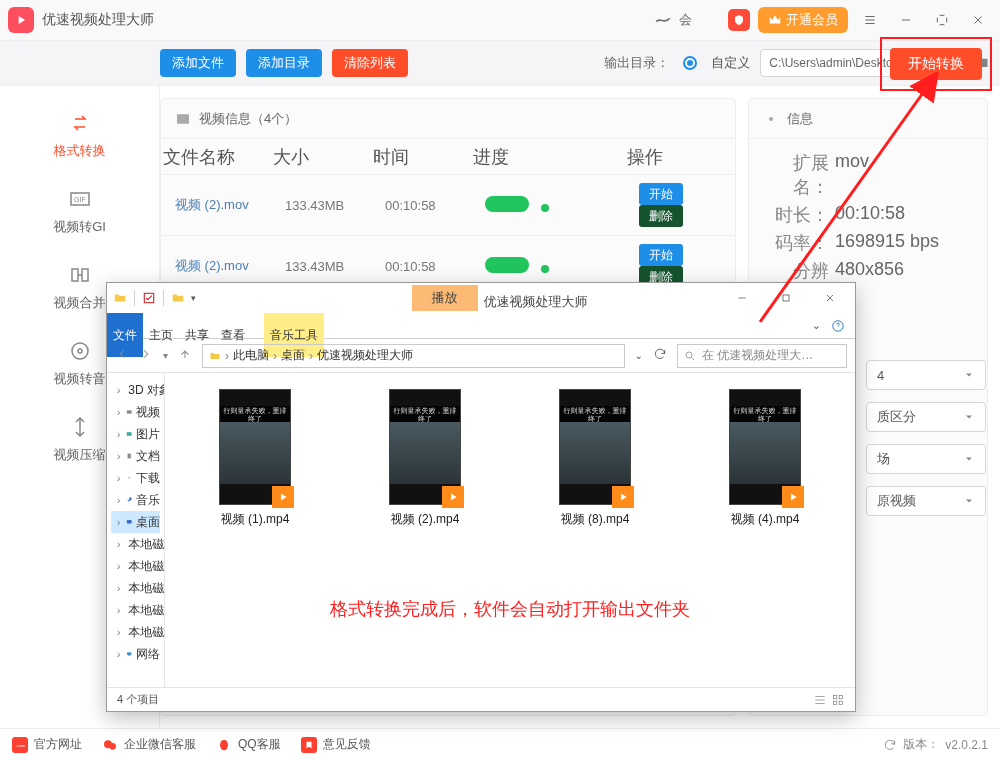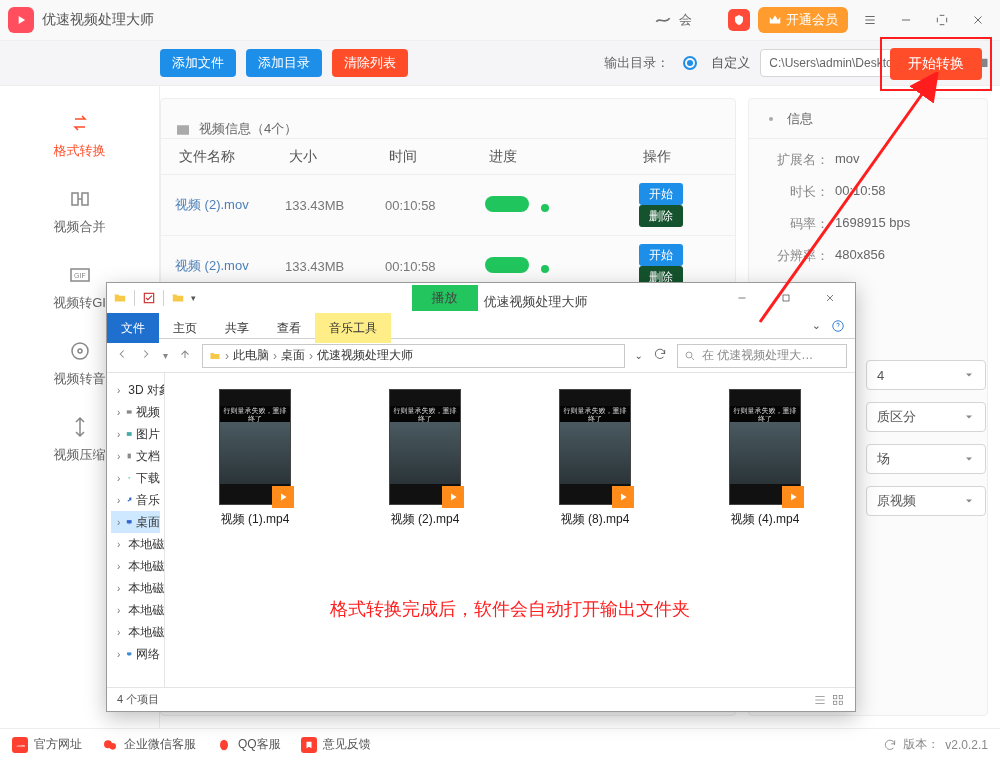--- a/index.html
+++ b/index.html
@@ -35,63 +35,63 @@
   .body { flex:1; display:flex; overflow:hidden;}
   .sidebar { width:160px; border-right:1px solid #eee; padding:14px 0; display:flex; flex-direction:column; gap:6px; background:#fff;}
   .side-item { display:flex; flex-direction:column; align-items:center; gap:6px; padding:10px 0; cursor:pointer; color:#666;}
   .side-item.active { color:#ff4d2a;}
   .side-ic { width:26px; height:26px; display:flex; align-items:center; justify-content:center;}
   .side-ic svg { width:24px; height:24px; stroke:#888; fill:none; stroke-width:1.5;}
   .side-item.active .side-ic svg { stroke:#ff4d2a;}
   .side-label { font-size:13px;}
   .main { flex:1; display:flex; gap:12px; padding:12px 12px 12px 0; overflow:hidden;}
   .list-panel { flex:1; background:#fbfbfc; border:1px solid #eee; border-radius:4px; display:flex; flex-direction:column; min-width:0;}
-  .list-header { height:40px; display:flex; align-items:flex-end; padding:0 14px; color:#666; border-bottom:1px solid #eee; gap:8px;}
+  .list-header { height:40px; display:flex; align-items:center; padding:0 14px; color:#666; border-bottom:1px solid #eee; gap:8px;}
   .list-header svg { width:16px; height:16px; fill:#aaa;}
-  .table-head { display:flex; height:36px; align-items:center; padding:0 18px; color:#555; font-size:14px; border-bottom:1px solid #eee;}
+  .table-head { display:flex; height:36px; align-items:center; padding:0 2px; color:#555; font-size:18px; border-bottom:1px solid #eee;}
   .c-name{width:110px;} .c-size{width:100px;} .c-time{width:100px;} .c-prog{width:110px;} .c-op{flex:1;margin-left:44px;}
   .row { display:flex; align-items:center; padding:8px 14px; border-bottom:1px solid #f0f0f0; color:#777; font-size:13px;}
   .row .c-name{ color:#4b7fb5;}
   .prog-pill{ width:44px; height:16px; background:#21c55d; border-radius:9px; display:inline-block; margin-right:12px;}
   .prog-dot{ width:8px; height:8px; border-radius:50%; background:#21c55d; display:inline-block; vertical-align:middle;}
   .mini-btn{ height:22px; padding:0 10px; border-radius:3px; display:inline-flex; align-items:center; color:#fff; font-size:12px; margin-right:6px; cursor:pointer;}
   .mini-start{ background:#1e8fe9;} .mini-del{ background:#14532d;}
   .info-panel { width:240px; background:#fbfbfc; border:1px solid #eee; border-radius:4px; padding:0;}
   .info-head{ height:40px; display:flex; align-items:center; padding:0 14px; color:#666; border-bottom:1px solid #eee; gap:8px;}
   .info-head svg { width:16px; height:16px; fill:#aaa;}
-  .info-body { padding:12px 16px; color:#666; font-size:13px; display:flex; flex-direction:column; gap:14px;}
+  .info-body { padding:12px 16px; color:#666; font-size:18px; display:flex; flex-direction:column; gap:4px;}
   .info-row{ display:flex; gap:6px;} .info-row .k{ width:64px; text-align:right; color:#888;} .info-row .v{ flex:1;}
   .dd { height:30px; border:1px solid #d5d5d5; border-radius:4px; background:#fff; display:flex; align-items:center; padding:0 10px; color:#555; justify-content:space-between;}
   .dd svg { width:12px; height:12px; fill:#888;}
   
   .footer { height:32px; border-top:1px solid #eee; display:flex; align-items:center; padding:0 12px; gap:12px; font-size:12px; color:#555;}
   .foot-link { display:flex; align-items:center; gap:6px; cursor:pointer;}
   .foot-link .ic { width:16px; height:16px; border-radius:3px; display:flex; align-items:center; justify-content:center;}
   .ic-red{ background:#ff4030;} .ic-red svg{ width:10px;height:10px;fill:#fff;}
   .foot-link svg.loose { width:16px;height:16px; }
   .foot-spacer{ flex:1;}
   .version{ color:#888; display:flex; align-items:center; gap:6px;}
   .version svg{ width:14px;height:14px; stroke:#888; fill:none; stroke-width:1.5;}
   
   .dd-group { position:absolute; right:14px; top:360px; width:120px; display:flex; flex-direction:column; gap:12px;}
   
   .explorer { position:absolute; left:106px; top:282px; width:750px; height:430px; background:#fff; border:1px solid #9a9a9a; box-shadow:0 6px 20px rgba(0,0,0,.25); display:flex; flex-direction:column;}
   .exp-title { height:30px; display:flex; align-items:center; background:#fff;}
   .exp-title .t-left{ display:flex; align-items:center; padding:0 6px; gap:4px;}
   .exp-title .t-left svg{width:14px;height:14px;}
   .exp-title .t-sep{ width:1px; height:16px; background:#d0d0d0; margin:0 3px;}
-  .exp-title .play-tab{ background:#22c55e; height:26px; padding:4px 20px 0; color:#444; margin-left:auto; position:relative; left:-250px;}
+  .exp-title .play-tab{ background:#fdba74; height:26px; padding:4px 20px 0; color:#444; margin-left:auto; position:relative; left:-250px;}
   .exp-title .t-name{ color:#444; margin-left:6px;}
   .exp-wbtns{ margin-left:auto; display:flex; gap:6px; padding-right:6px;}
   .exp-wbtn{ width:38px; height:26px; display:flex; align-items:center; justify-content:center; cursor:pointer;}
   .exp-wbtn svg{ width:12px; height:12px; stroke:#333; fill:none; stroke-width:1.3;}
   .exp-ribbon{ height:26px; display:flex; background:#fff; border-bottom:1px solid #d0d0d0;}
-  .ribbon-tab{ height:30px; padding:0 14px; display:flex; align-items:center; font-size:12px; color:#333;}
+  .ribbon-tab{ height:44px; padding:0 6px; display:flex; align-items:center; font-size:12px; color:#333;}
   .ribbon-tab.file{ background:#1e6fce; color:#fff;}
-  .ribbon-tab.music{ background:#ffed88;}
+  .ribbon-tab.music{ background:#ffed88;margin-left:13px;}
   .ribbon-help{ margin-left:auto; padding:0 10px; display:flex; align-items:center;}
   .ribbon-help svg{ width:14px;height:14px; stroke:#1e6fce; fill:none; stroke-width:1.5;}
   .exp-nav{ height:34px; border-bottom:1px solid #e4e4e4; display:flex; align-items:center; padding:0 8px; gap:10px;}
   .nav-arrows svg{ width:14px;height:14px; stroke:#8b8b8b; fill:none; stroke-width:1.8;}
   .crumb-box{ flex:1; height:24px; border:1px solid #c9c9c9; display:flex; align-items:center; padding:0 6px; font-size:12px; color:#333; gap:4px; min-width:0;}
   .crumb-box svg{ width:12px;height:12px; fill:#666;}
   .crumb-sep{ color:#888;}
   .refresh svg{ width:14px;height:14px; stroke:#555; fill:none; stroke-width:1.5;}
   .exp-search{ width:170px; height:24px; border:1px solid #c9c9c9; display:flex; align-items:center; padding:0 6px; gap:6px; font-size:12px; color:#8a8a8a;}
   .exp-search svg{width:12px;height:12px; stroke:#8a8a8a; fill:none; stroke-width:1.6;}
@@ -194,35 +194,35 @@
           <div class="side-ic">
             <svg viewBox="0 0 24 24">
               <path d="M7 8h10l-3-3M17 16H7l3 3"></path>
             </svg>
           </div>
           <div class="side-label">格式转换</div>
         </div>
         <div class="side-item">
           <div class="side-ic">
             <svg viewBox="0 0 24 24">
+              <rect x="3" y="6" width="18" height="12"></rect>
+              <text x="6" y="15" font-size="7" fill="#888" stroke="none">GIF</text>
+            </svg>
+          </div>
+          <div class="side-label">视频转GI</div>
+        </div>
+        <div class="side-item">
+          <div class="side-ic">
+            <svg viewBox="0 0 24 24">
               <rect x="4" y="6" width="6" height="12"></rect>
               <rect x="14" y="6" width="6" height="12"></rect>
               <path d="M10 12h4"></path>
             </svg>
           </div>
           <div class="side-label">视频合并</div>
-        </div>
-        <div class="side-item">
-          <div class="side-ic">
-            <svg viewBox="0 0 24 24">
-              <rect x="3" y="6" width="18" height="12"></rect>
-              <text x="6" y="15" font-size="7" fill="#888" stroke="none">GIF</text>
-            </svg>
-          </div>
-          <div class="side-label">视频转GI</div>
         </div>
         <div class="side-item">
           <div class="side-ic">
             <svg viewBox="0 0 24 24">
               <circle cx="12" cy="12" r="8"></circle>
               <circle cx="12" cy="12" r="2"></circle>
             </svg>
           </div>
           <div class="side-label">视频转音</div>
         </div>

